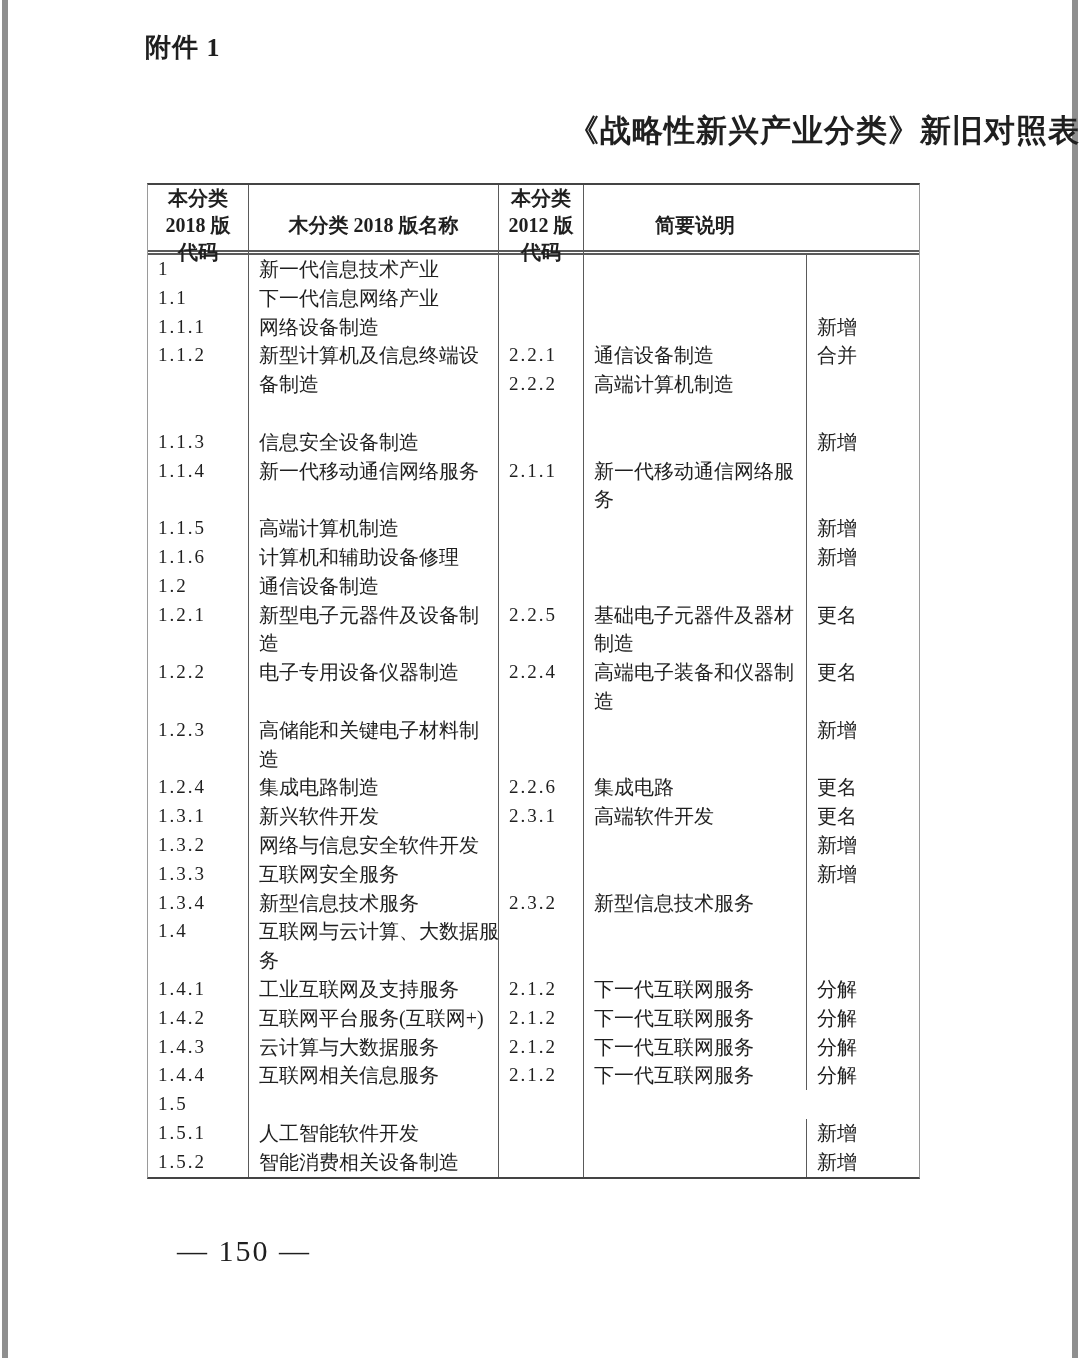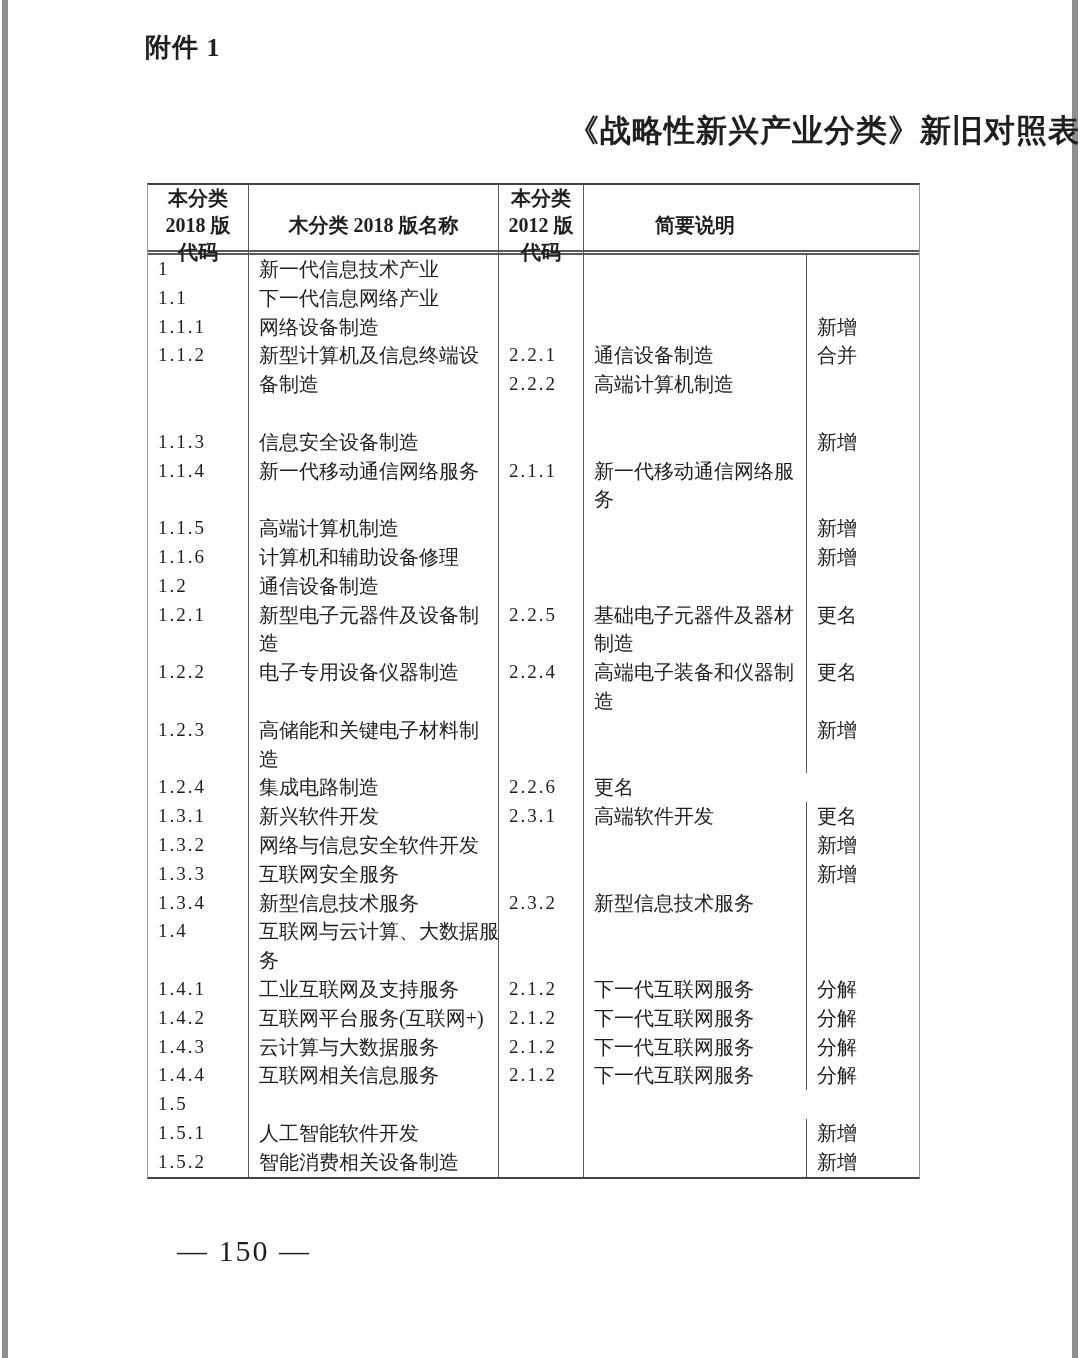--- a/index.html
+++ b/index.html
@@ -201,20 +201,21 @@
 造</div>
     <div class="td code"></div>
     <div class="td"></div>
     <div class="td">新增</div>
   </div>
 
   <div class="trow">
     <div class="td code">1.2.4</div>
     <div class="td">集成电路制造</div>
     <div class="td code">2.2.6</div>
+    <div class="td">集成电路</div>
     <div class="td">更名</div>
   </div>
 
 
   <div class="trow">
     <div class="td code">1.3.1</div>
     <div class="td">新兴软件开发</div>
     <div class="td code">2.3.1</div>
     <div class="td">高端软件开发</div>
     <div class="td">更名</div>

